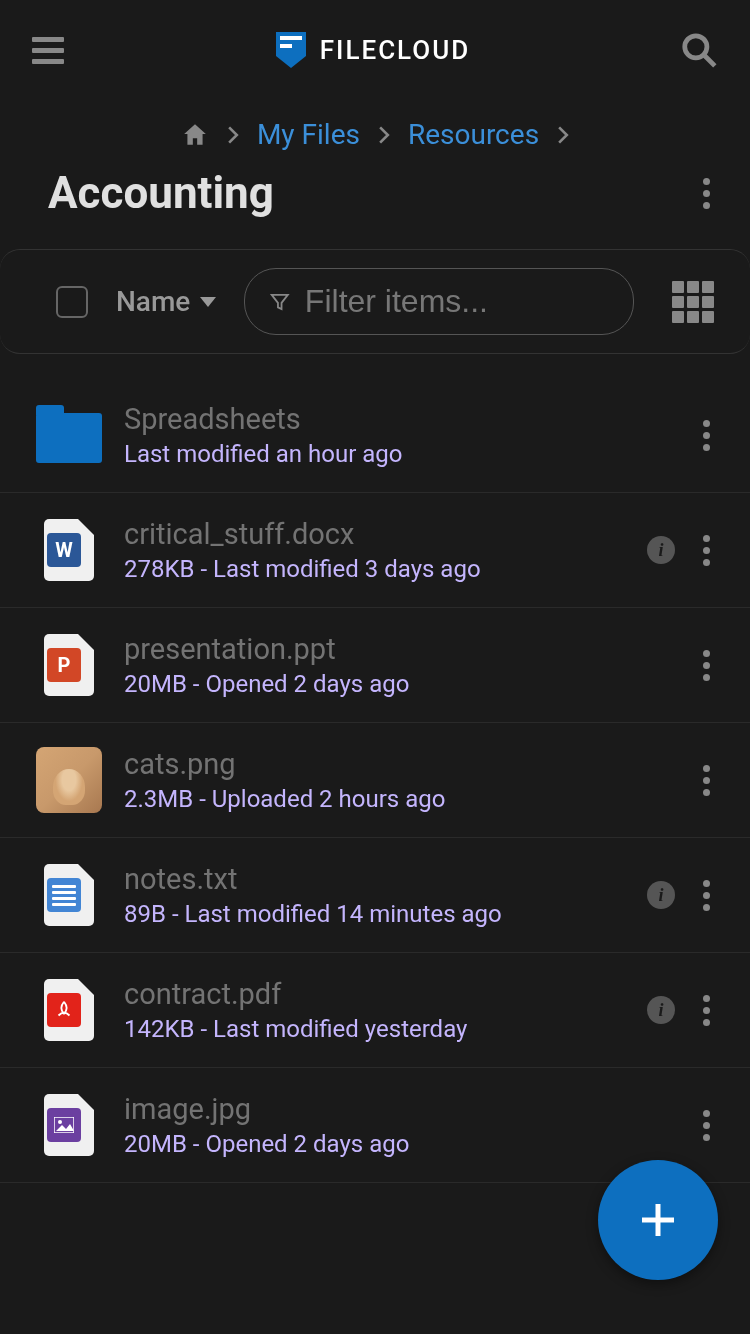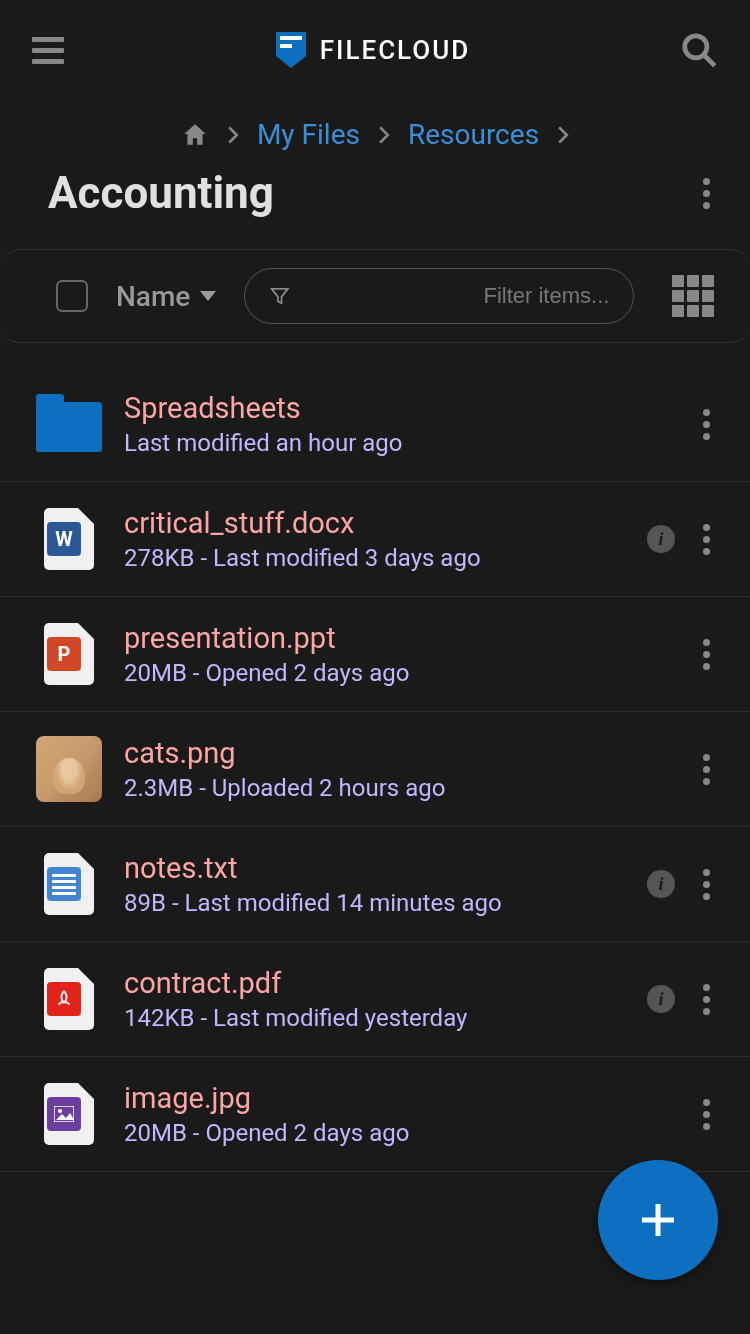--- a/index.html
+++ b/index.html
@@ -133,23 +133,22 @@
   border: 1px solid #555;
   border-radius: 32px;
   padding: 14px 24px;
   max-width: 390px;
 }
 .filter-input input {
   background: transparent;
   border: none;
   outline: none;
   color: #999;
-  font-size: 22px;
+  font-size: 32px;
   width: 100%;
-  text-align: right;
 }
 .filter-input input::placeholder {
   color: #777;
 }
 .grid-view {
   display: grid;
   grid-template-columns: repeat(3, 12px);
   grid-template-rows: repeat(3, 12px);
   gap: 3px;
   cursor: pointer;
@@ -184,21 +183,21 @@
 }
 .file-info {
   flex: 1;
   display: flex;
   flex-direction: column;
   gap: 4px;
   min-width: 0;
 }
 .file-name {
   font-size: 29px;
-  color: #fca5a5;
+  color: #737373;
 }
 .file-meta {
   font-size: 24px;
   color: #c4b5fd;
 }
 .file-actions {
   display: flex;
   align-items: center;
   gap: 20px;
 }

